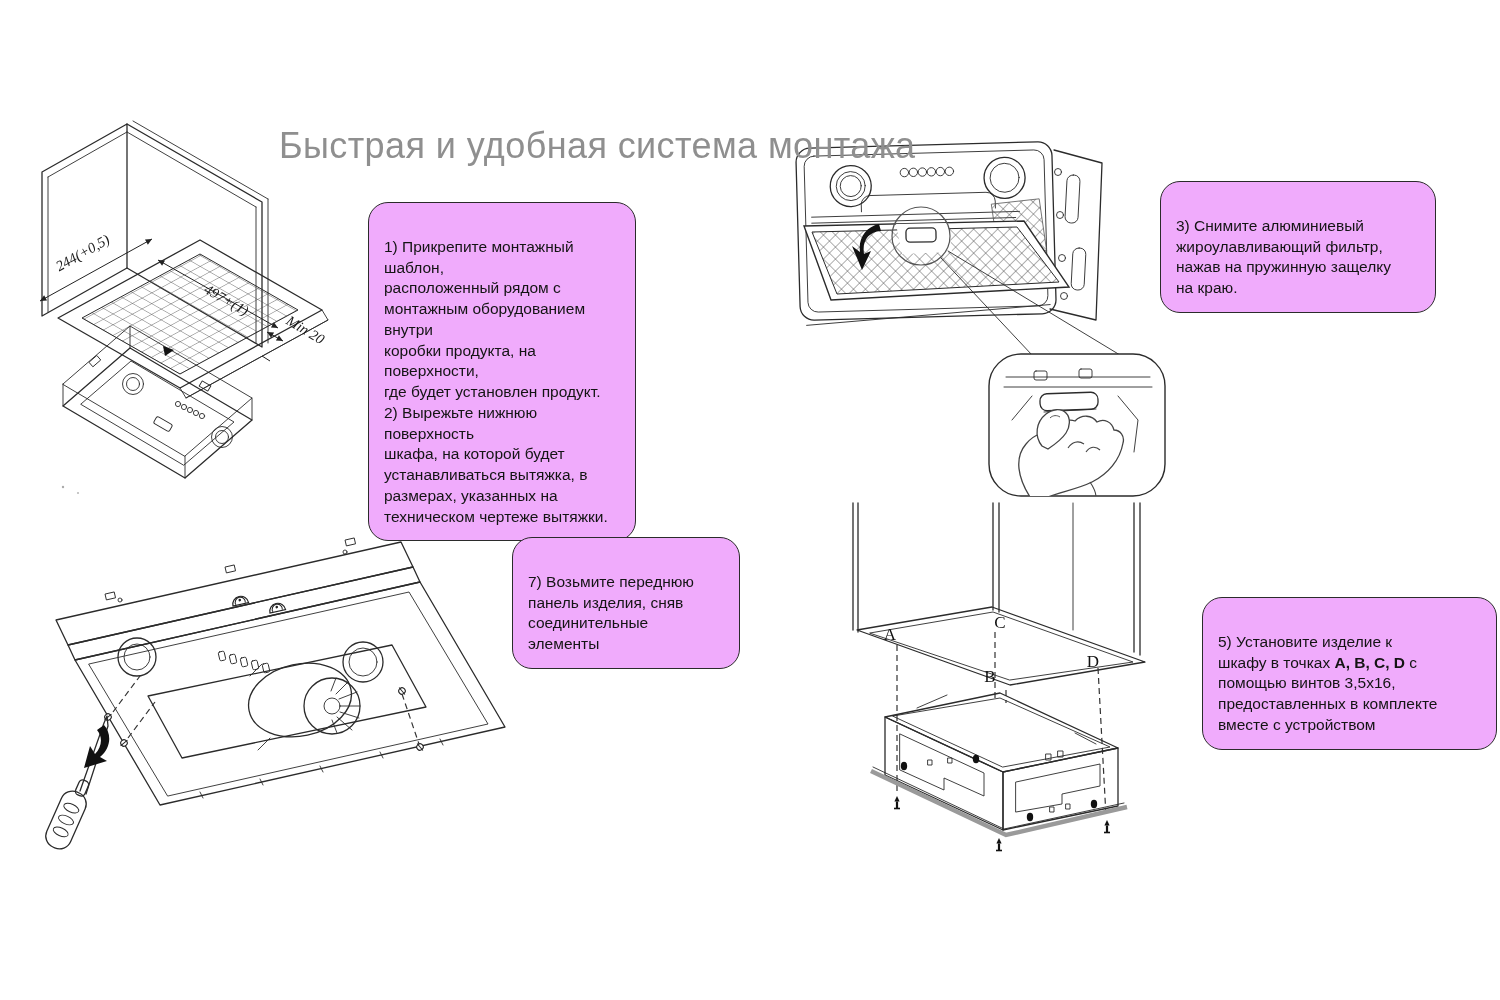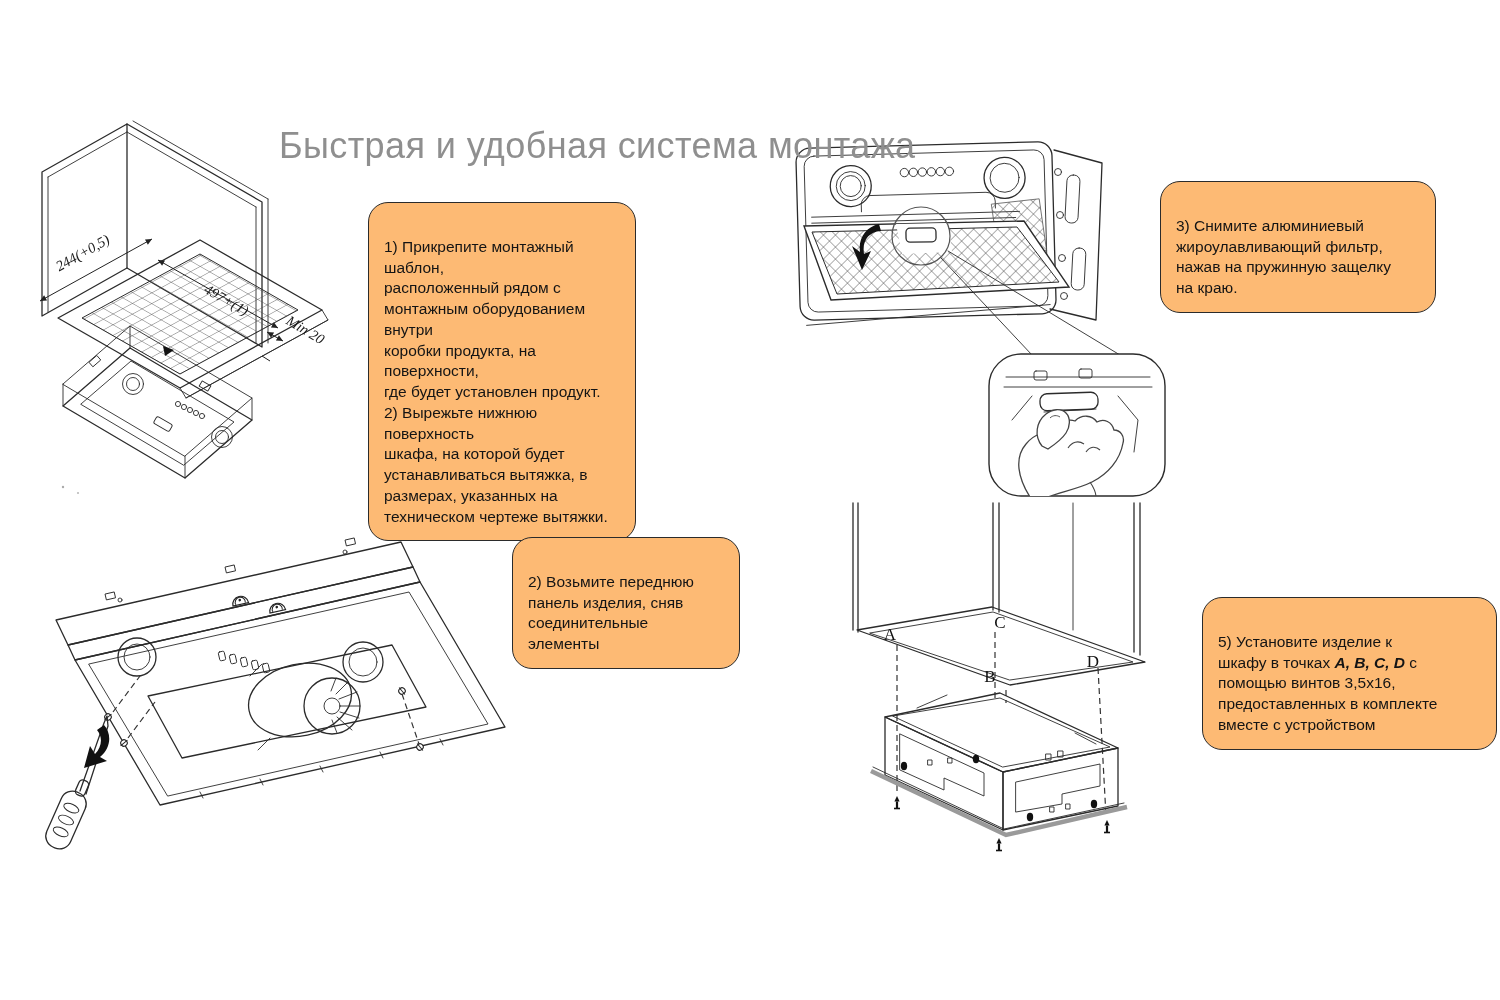--- a/index.html
+++ b/index.html
@@ -1,27 +1,27 @@
 <!DOCTYPE html>
 <html><head>
 <meta charset="utf-8">
 <style>
   html,body{margin:0;padding:0;background:#fff;}
   body{width:1500px;height:1000px;position:relative;overflow:hidden;
        font-family:"Liberation Sans",sans-serif;}
   .page-title{position:absolute;left:279px;top:125px;font-size:36px;color:#8f8f8f;
               letter-spacing:.4px;white-space:nowrap;}
-  .callout{position:absolute;box-sizing:border-box;background:#fdba74;
+  .callout{position:absolute;box-sizing:border-box;background:#f0abfc;
            border:1.5px solid #2b2b2b;border-radius:20px;padding:13px 15px;
            font-size:15.5px;line-height:1.34;color:#141414;white-space:pre-line;}
   .co1{left:368px;top:202px;width:268px;}
   .co3{left:1160px;top:181px;width:276px;}
   .co4{left:512px;top:537px;width:228px;}
   .co5{left:1202px;top:597px;width:295px;}
-  .b{font-weight:bold;font-style:italic;}
+  .b{font-weight:bold;}
   svg.art{position:absolute;left:0;top:0;width:1500px;height:1000px;}
   .ln{fill:none;stroke:#2b2b2b;stroke-width:1.3;stroke-linejoin:round;stroke-linecap:round;}
   .lt{fill:none;stroke:#2b2b2b;stroke-width:.9;stroke-linejoin:round;stroke-linecap:round;}
   .dash{fill:none;stroke:#333;stroke-width:1.2;stroke-dasharray:6 4;}
   .dim{fill:none;stroke:#222;stroke-width:1;}
   .dimtxt{font-family:"Liberation Serif",serif;font-style:italic;font-size:14.5px;fill:#1a1a1a;}
   .pttxt{font-family:"Liberation Serif",serif;font-size:17px;fill:#111;}
 </style>
 </head>
 <body>
@@ -284,21 +284,21 @@
 </div>
 
 <div class="callout co3">
   <span>3) Снимите алюминиевый
 жироулавливающий фильтр,
 нажав на пружинную защелку
 на краю.</span>
 </div>
 
 <div class="callout co4">
-  <span>2) Возьмите переднюю
+  <span>7) Возьмите переднюю
 панель изделия, сняв
 соединительные
 элементы</span>
 </div>
 
 <div class="callout co5">
   <span>5) Установите изделие к
 шкафу в точках </span><span class="b">A, B, C, D</span><span>  с
 помощью винтов 3,5x16,
 предоставленных в комплекте

